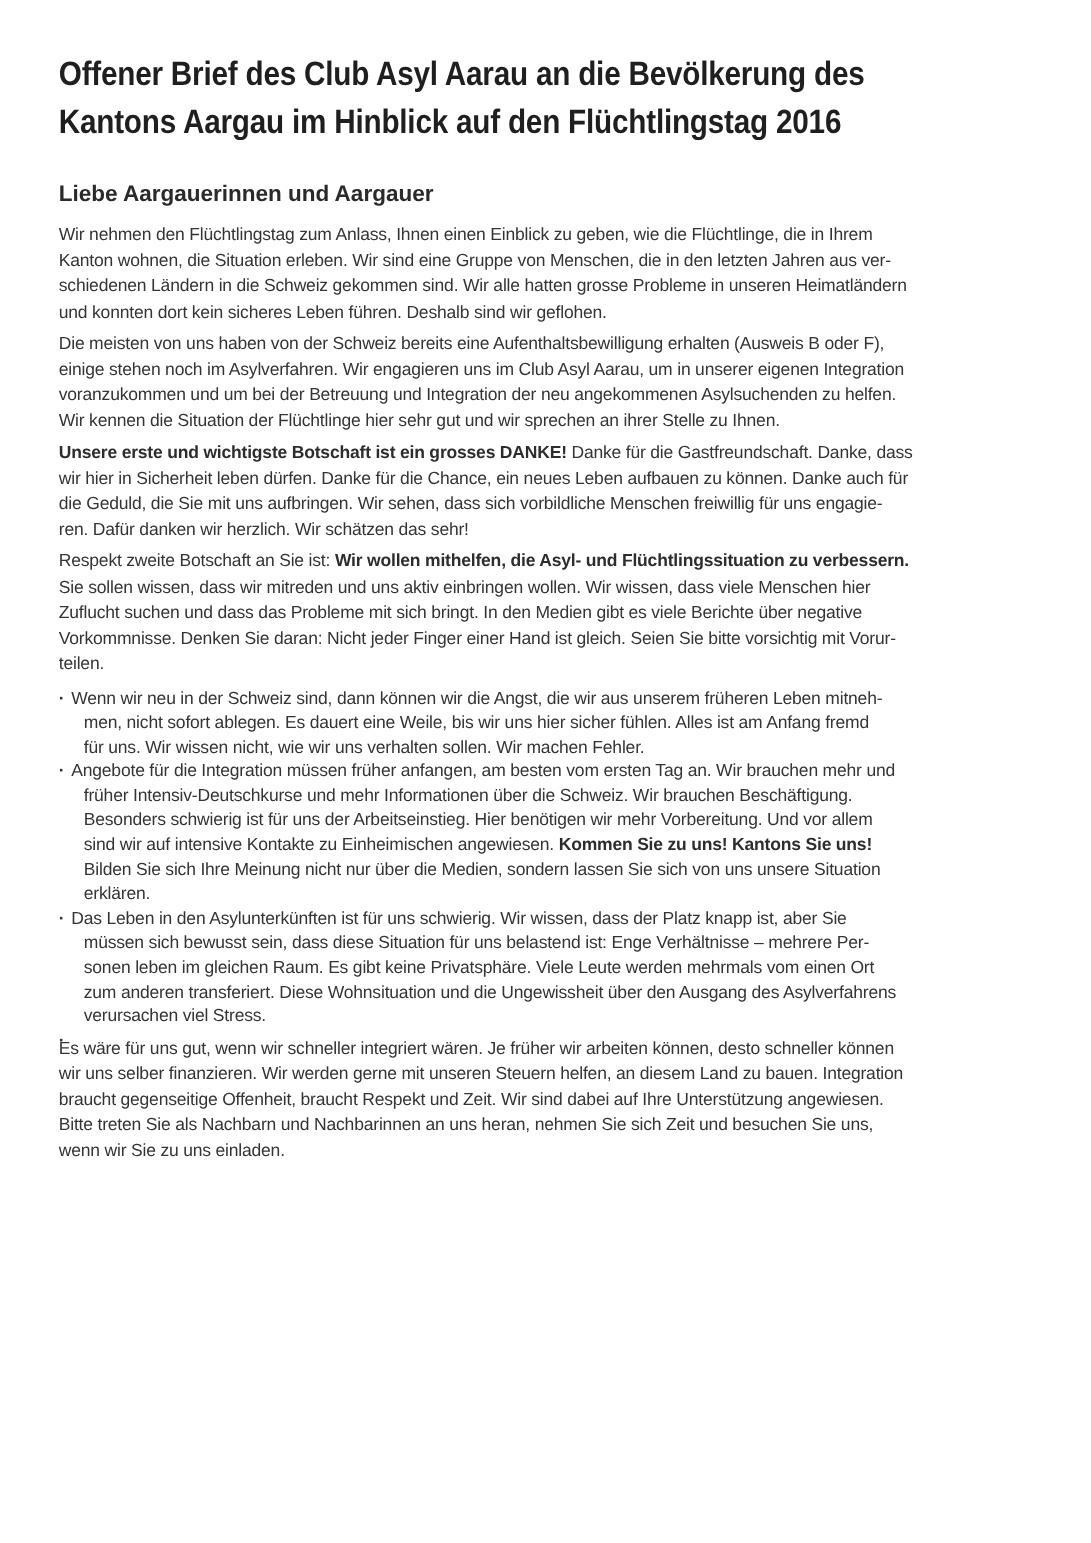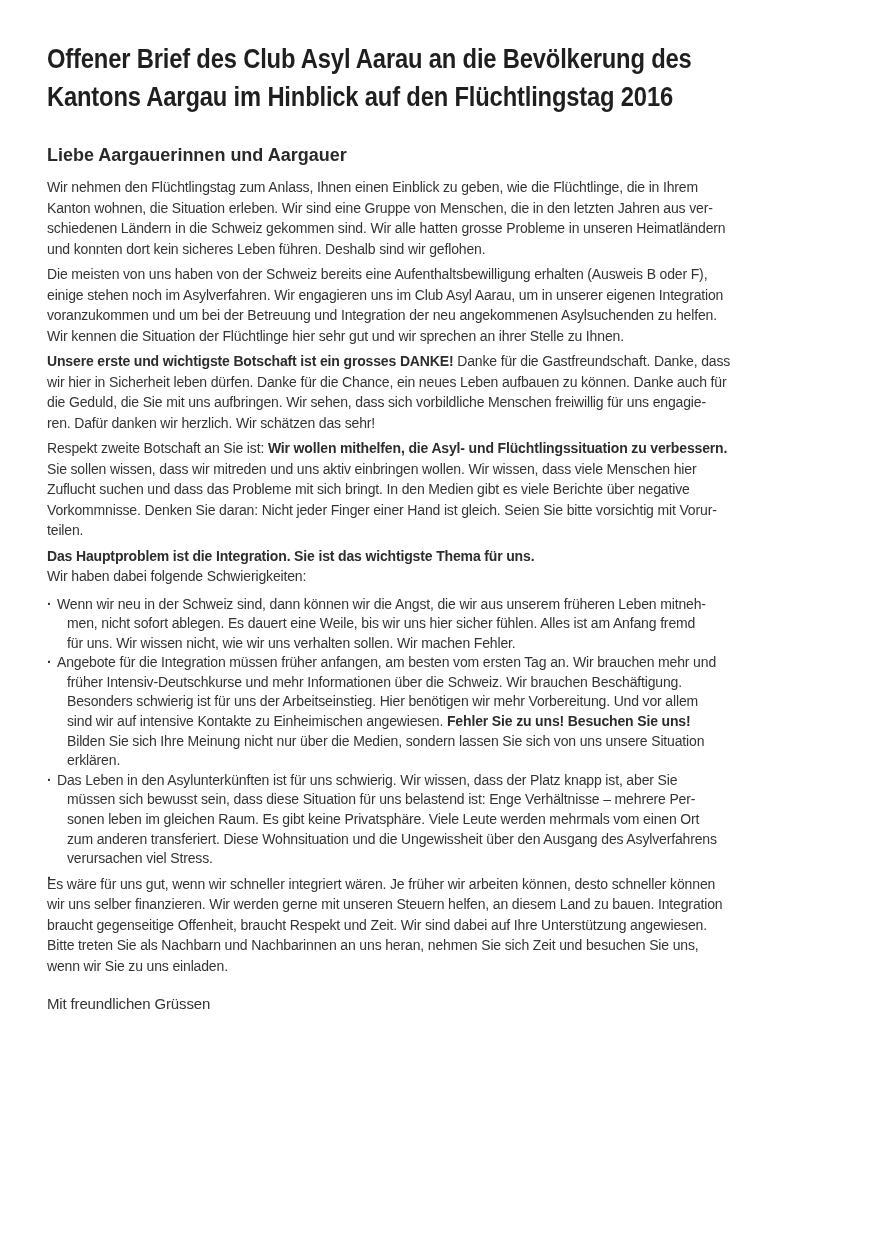--- a/index.html
+++ b/index.html
@@ -110,39 +110,36 @@
 Wir kennen die Situation der Flüchtlinge hier sehr gut und wir sprechen an ihrer Stelle zu Ihnen.</span></div>
       <div class="para"><span class="run bold">Unsere erste und wichtigste Botschaft ist ein grosses DANKE!</span><span class="run"> Danke für die Gastfreundschaft. Danke, dass
 wir hier in Sicherheit leben dürfen. Danke für die Chance, ein neues Leben aufbauen zu können. Danke auch für
 die Geduld, die Sie mit uns aufbringen. Wir sehen, dass sich vorbildliche Menschen freiwillig für uns engagie-
 ren. Dafür danken wir herzlich. Wir schätzen das sehr!</span></div>
       <div class="para"><span class="run">Respekt zweite Botschaft an Sie ist: </span><span class="run bold">Wir wollen mithelfen, die Asyl- und Flüchtlingssituation zu verbessern.</span><span class="run">
 Sie sollen wissen, dass wir mitreden und uns aktiv einbringen wollen. Wir wissen, dass viele Menschen hier
 Zuflucht suchen und dass das Probleme mit sich bringt. In den Medien gibt es viele Berichte über negative
 Vorkommnisse. Denken Sie daran: Nicht jeder Finger einer Hand ist gleich. Seien Sie bitte vorsichtig mit Vorur-
 teilen.</span></div>
-      <div class="para"><span class="run bold">Das Hauptproblem ist die Integration. Sie ist das wichtigste Thema für uns.</span><span class="run">
-Wir haben dabei folgende Schwierigkeiten:</span></div>
       <div class="bullet-list">
         <div class="bullet-item"><span class="bullet-marker">·</span><span class="bullet-text"><span class="run">Wenn wir neu in der Schweiz sind, dann können wir die Angst, die wir aus unserem früheren Leben mitneh-
 men, nicht sofort ablegen. Es dauert eine Weile, bis wir uns hier sicher fühlen. Alles ist am Anfang fremd
 für uns. Wir wissen nicht, wie wir uns verhalten sollen. Wir machen Fehler.</span></span></div>
         <div class="bullet-item"><span class="bullet-marker">·</span><span class="bullet-text"><span class="run">Angebote für die Integration müssen früher anfangen, am besten vom ersten Tag an. Wir brauchen mehr und
 früher Intensiv-Deutschkurse und mehr Informationen über die Schweiz. Wir brauchen Beschäftigung.
 Besonders schwierig ist für uns der Arbeitseinstieg. Hier benötigen wir mehr Vorbereitung. Und vor allem
-sind wir auf intensive Kontakte zu Einheimischen angewiesen. </span><span class="run bold">Fehler Sie zu uns! Besuchen Sie uns!</span><span class="run">
+sind wir auf intensive Kontakte zu Einheimischen angewiesen. </span><span class="run bold">Kommen Sie zu uns! Kantons Sie uns!</span><span class="run">
 Bilden Sie sich Ihre Meinung nicht nur über die Medien, sondern lassen Sie sich von uns unsere Situation
 erklären.</span></span></div>
         <div class="bullet-item"><span class="bullet-marker">·</span><span class="bullet-text"><span class="run">Das Leben in den Asylunterkünften ist für uns schwierig. Wir wissen, dass der Platz knapp ist, aber Sie
 müssen sich bewusst sein, dass diese Situation für uns belastend ist: Enge Verhältnisse – mehrere Per-
 sonen leben im gleichen Raum. Es gibt keine Privatsphäre. Viele Leute werden mehrmals vom einen Ort
 zum anderen transferiert. Diese Wohnsituation und die Ungewissheit über den Ausgang des Asylverfahrens
 verursachen viel Stress.</span></span></div>
         <div class="bullet-item"><span class="bullet-marker">·</span></div>
       </div>
       <div class="para"><span class="run">Es wäre für uns gut, wenn wir schneller integriert wären. Je früher wir arbeiten können, desto schneller können
 wir uns selber finanzieren. Wir werden gerne mit unseren Steuern helfen, an diesem Land zu bauen. Integration
 braucht gegenseitige Offenheit, braucht Respekt und Zeit. Wir sind dabei auf Ihre Unterstützung angewiesen.
 Bitte treten Sie als Nachbarn und Nachbarinnen an uns heran, nehmen Sie sich Zeit und besuchen Sie uns,
 wenn wir Sie zu uns einladen.</span></div>
     </div>
-  <div class="closing">Mit freundlichen Grüssen</div>
 </div>
 
 </body></html>

